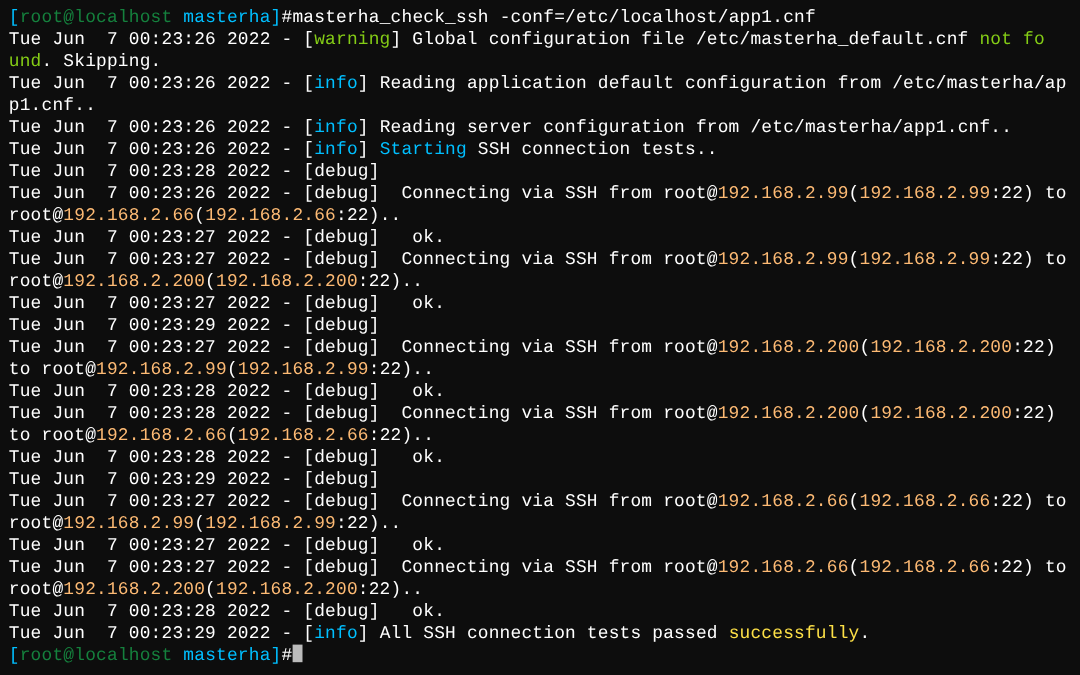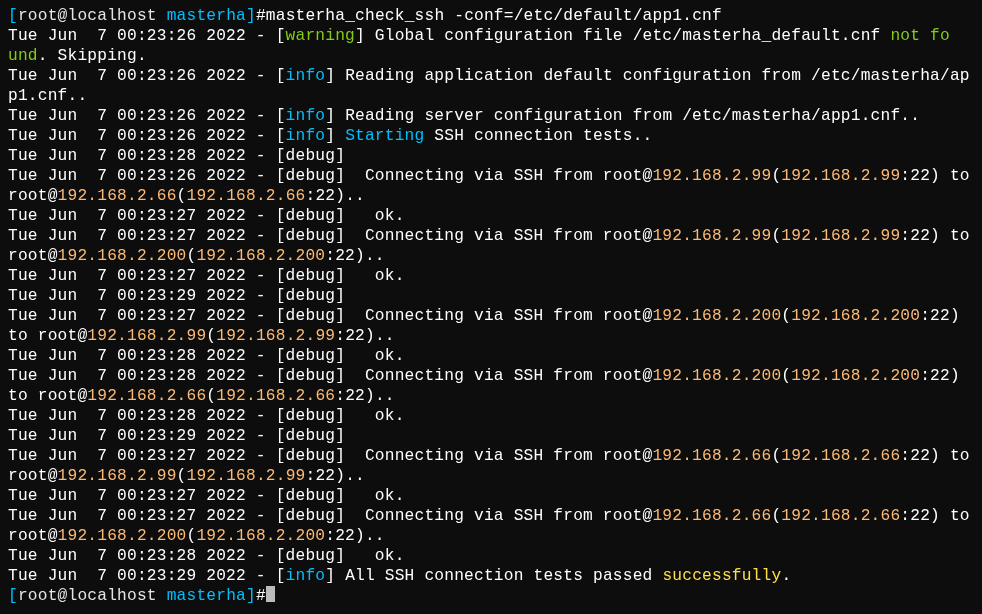--- a/index.html
+++ b/index.html
@@ -13,38 +13,38 @@
   .terminal {
     font-family: "Consolas", "Courier New", monospace;
     font-size: 16.2px;
     line-height: 20px;
     color: #ffffff;
     padding: 6px 8px 4px 8px;
     white-space: pre-wrap;
     word-break: break-all;
     letter-spacing: 0.2px;
   }
-  .red { color: #e5e5e5; }
+  .red { color: #15803d; }
   .cyan { color: #00bfff; }
   .white { color: #ffffff; }
   .yellow { color: #84cc16; }
   .green { color: #fde047; }
   .magenta { color: #fdba74; }
   .cursor {
     display: inline-block;
     width: 9px;
     height: 16px;
     background: #bbbbbb;
     vertical-align: -2px;
   }
 </style>
 </head>
 <body>
 
-<div class="terminal"><span><span class="cyan">[</span><span class="red">root</span><span class="red">@</span><span class="red">localhost</span><span class="white"> </span><span class="cyan">masterha</span><span class="cyan">]</span><span class="white">#</span><span class="white">masterha_check_ssh -conf=/etc/default/app1.cnf</span></span>
+<div class="terminal"><span><span class="cyan">[</span><span class="red">root</span><span class="red">@</span><span class="red">localhost</span><span class="white"> </span><span class="cyan">masterha</span><span class="cyan">]</span><span class="white">#</span><span class="white">masterha_check_ssh -conf=/etc/localhost/app1.cnf</span></span>
 <span><span class="white">Tue Jun  7 00:23:26 2022 - </span><span class="white">[</span><span class="yellow">warning</span><span class="white">] </span><span class="white">Global configuration file /etc/masterha_default.cnf </span><span class="yellow">not fo</span></span>
 <span><span class="yellow">und</span><span class="white">. Skipping.</span></span>
 <span><span class="white">Tue Jun  7 00:23:26 2022 - </span><span class="white">[</span><span class="cyan">info</span><span class="white">] </span><span class="white">Reading application default configuration from /etc/masterha/app1.cnf..</span></span>
 <span><span class="white">Tue Jun  7 00:23:26 2022 - </span><span class="white">[</span><span class="cyan">info</span><span class="white">] </span><span class="white">Reading server configuration from /etc/masterha/app1.cnf..</span></span>
 <span><span class="white">Tue Jun  7 00:23:26 2022 - </span><span class="white">[</span><span class="cyan">info</span><span class="white">] </span><span class="cyan">Starting</span><span class="white"> SSH connection tests..</span></span>
 <span><span class="white">Tue Jun  7 00:23:28 2022 - </span><span class="white">[debug] </span></span>
 <span><span class="white">Tue Jun  7 00:23:26 2022 - </span><span class="white">[debug] </span><span class="white"> Connecting via SSH from root@</span><span class="magenta">192.168.2.99</span><span class="white">(</span><span class="magenta">192.168.2.99</span><span class="white">:22)</span><span class="white"> to root@</span><span class="magenta">192.168.2.66</span><span class="white">(</span><span class="magenta">192.168.2.66</span><span class="white">:22)..</span></span>
 <span><span class="white">Tue Jun  7 00:23:27 2022 - </span><span class="white">[debug] </span><span class="white">  ok.</span></span>
 <span><span class="white">Tue Jun  7 00:23:27 2022 - </span><span class="white">[debug] </span><span class="white"> Connecting via SSH from root@</span><span class="magenta">192.168.2.99</span><span class="white">(</span><span class="magenta">192.168.2.99</span><span class="white">:22)</span><span class="white"> to root@</span><span class="magenta">192.168.2.200</span><span class="white">(</span><span class="magenta">192.168.2.200</span><span class="white">:22)..</span></span>
 <span><span class="white">Tue Jun  7 00:23:27 2022 - </span><span class="white">[debug] </span><span class="white">  ok.</span></span>

